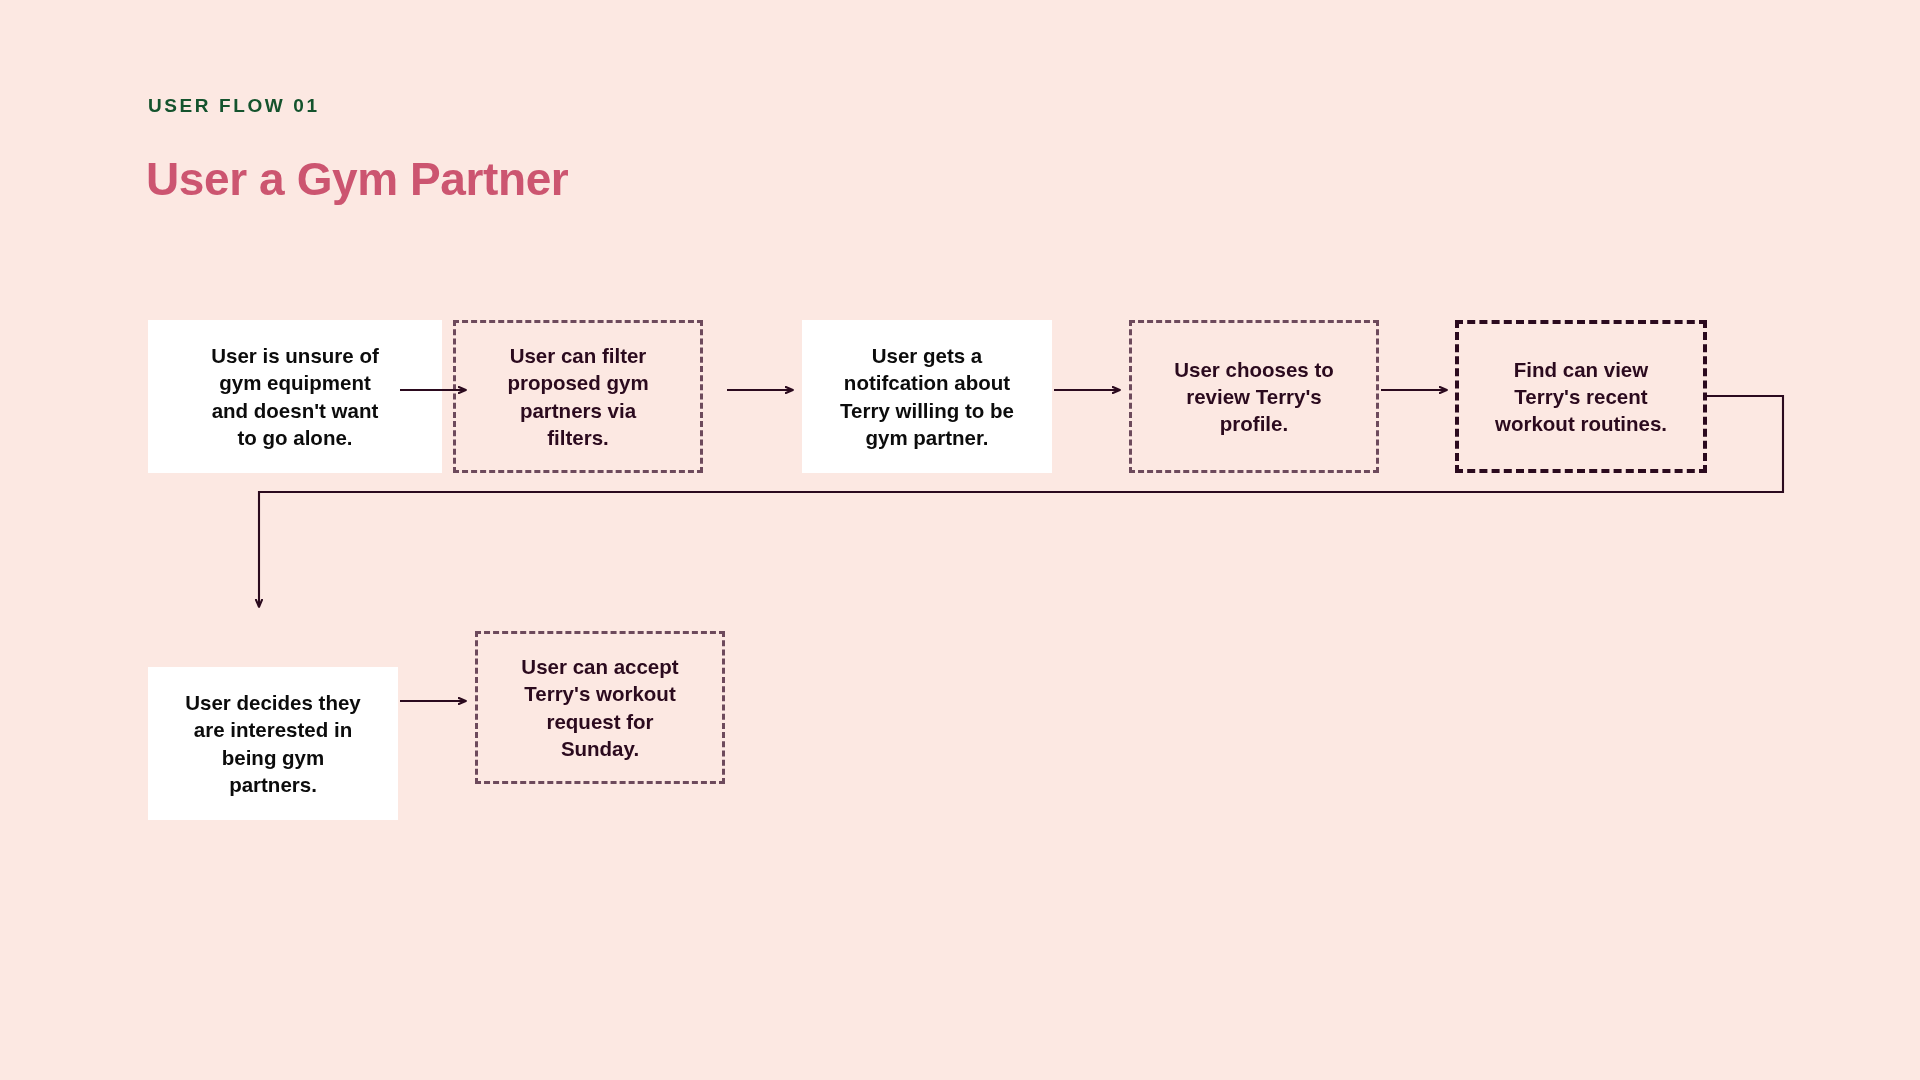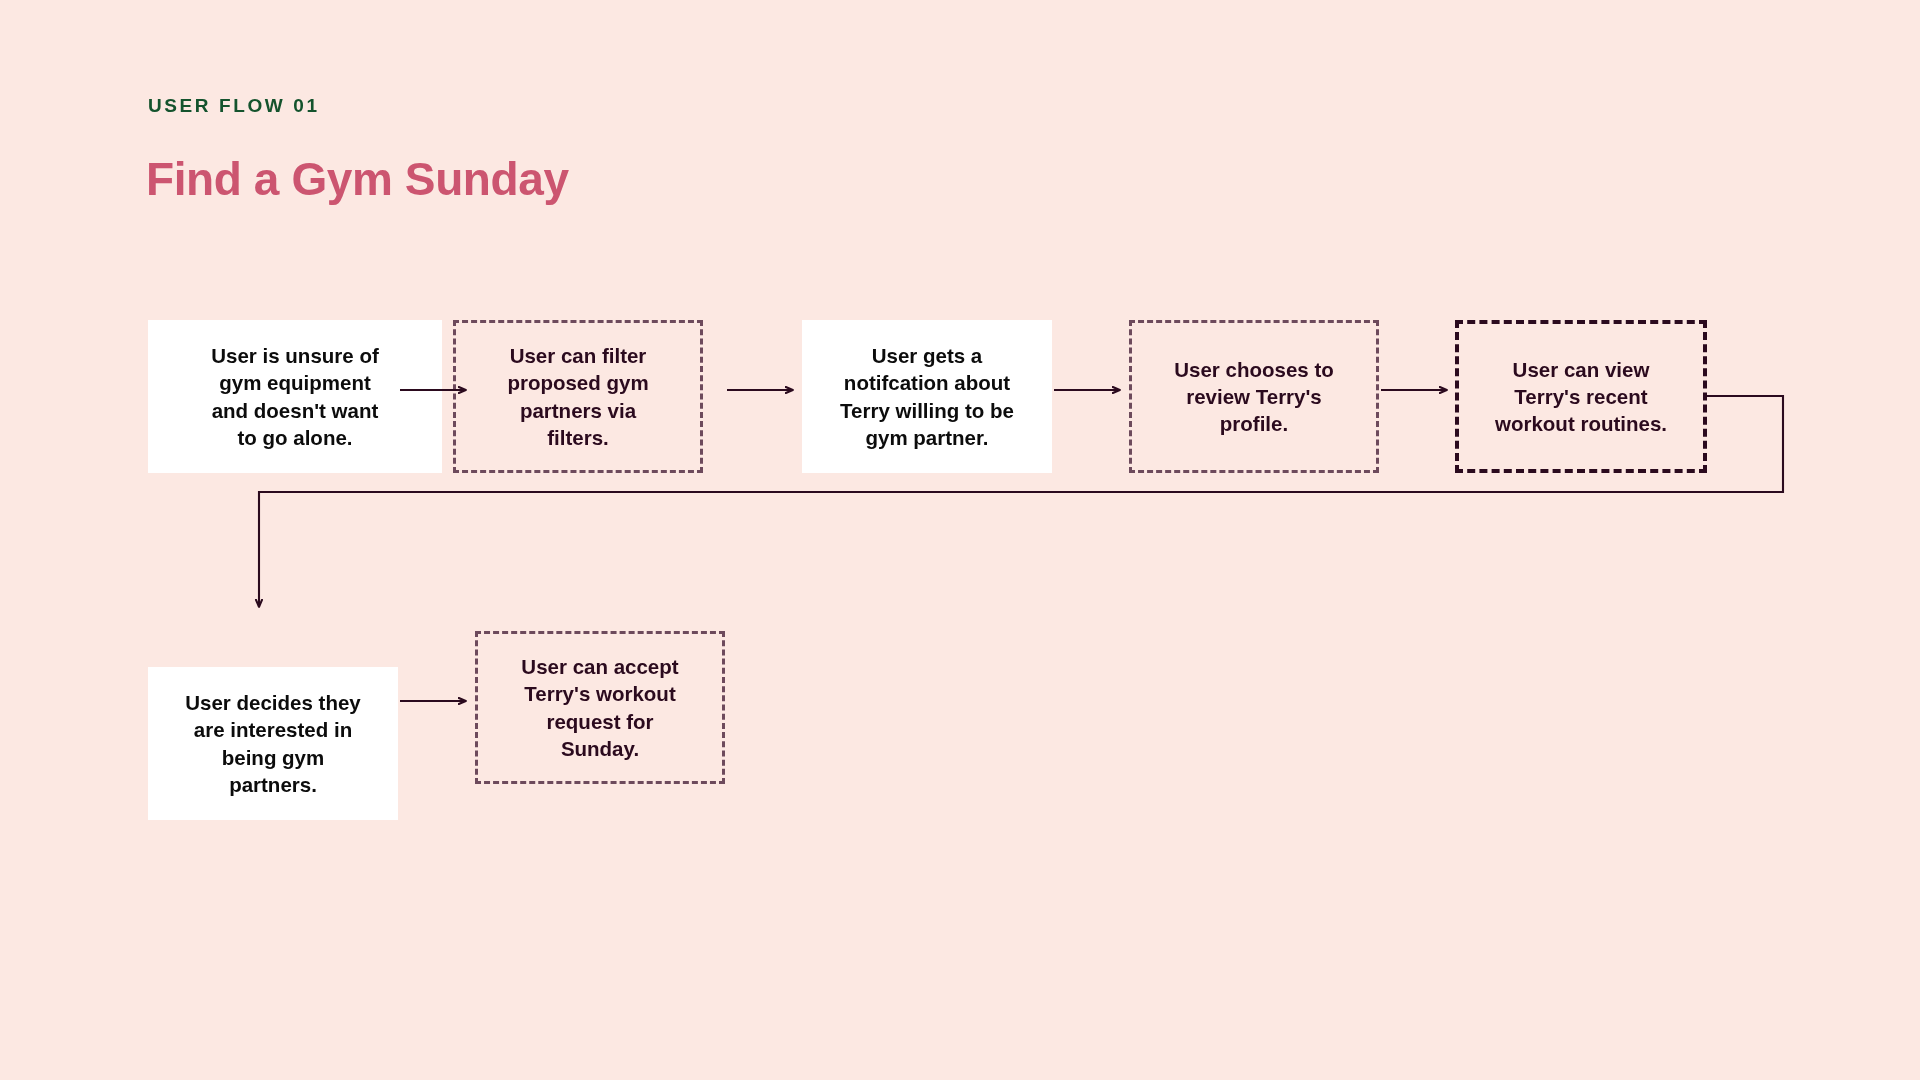--- a/index.html
+++ b/index.html
@@ -83,21 +83,21 @@
     height: 1080px;
     pointer-events: none;
   }
 </style>
 </head>
 <body>
 
 <div id="canvas">
 
   <div class="eyebrow">USER FLOW 01</div>
-  <div class="page-title">Find a Gym Sunday</div>
+  <div class="page-title">User a Gym Partner</div>
 
   <div class="node solid" style="left:148px; top:320px; width:294px; height:153px;">
     <span class="node-text">User is unsure of
 gym equipment
 and doesn't want
 to go alone.</span>
   </div>
 
   <div class="node dashed" style="left:453px; top:320px; width:250px; height:153px;">
     <span class="node-text">User can filter
@@ -113,21 +113,21 @@
   </div>
 
   <div class="node solid" style="left:802px; top:320px; width:250px; height:153px;">
     <span class="node-text">User gets a
 notifcation about
 Terry willing to be
 gym partner.</span>
   </div>
 
   <div class="node dashed-strong" style="left:1455px; top:320px; width:252px; height:153px;">
-    <span class="node-text">User can view
+    <span class="node-text">Find can view
 Terry's recent
 workout routines.</span>
   </div>
 
   <div class="node solid" style="left:148px; top:631px; width:250px; height:153px;margin-top:36px;">
     <span class="node-text">User decides they
 are interested in
 being gym
 partners.</span>
   </div>

